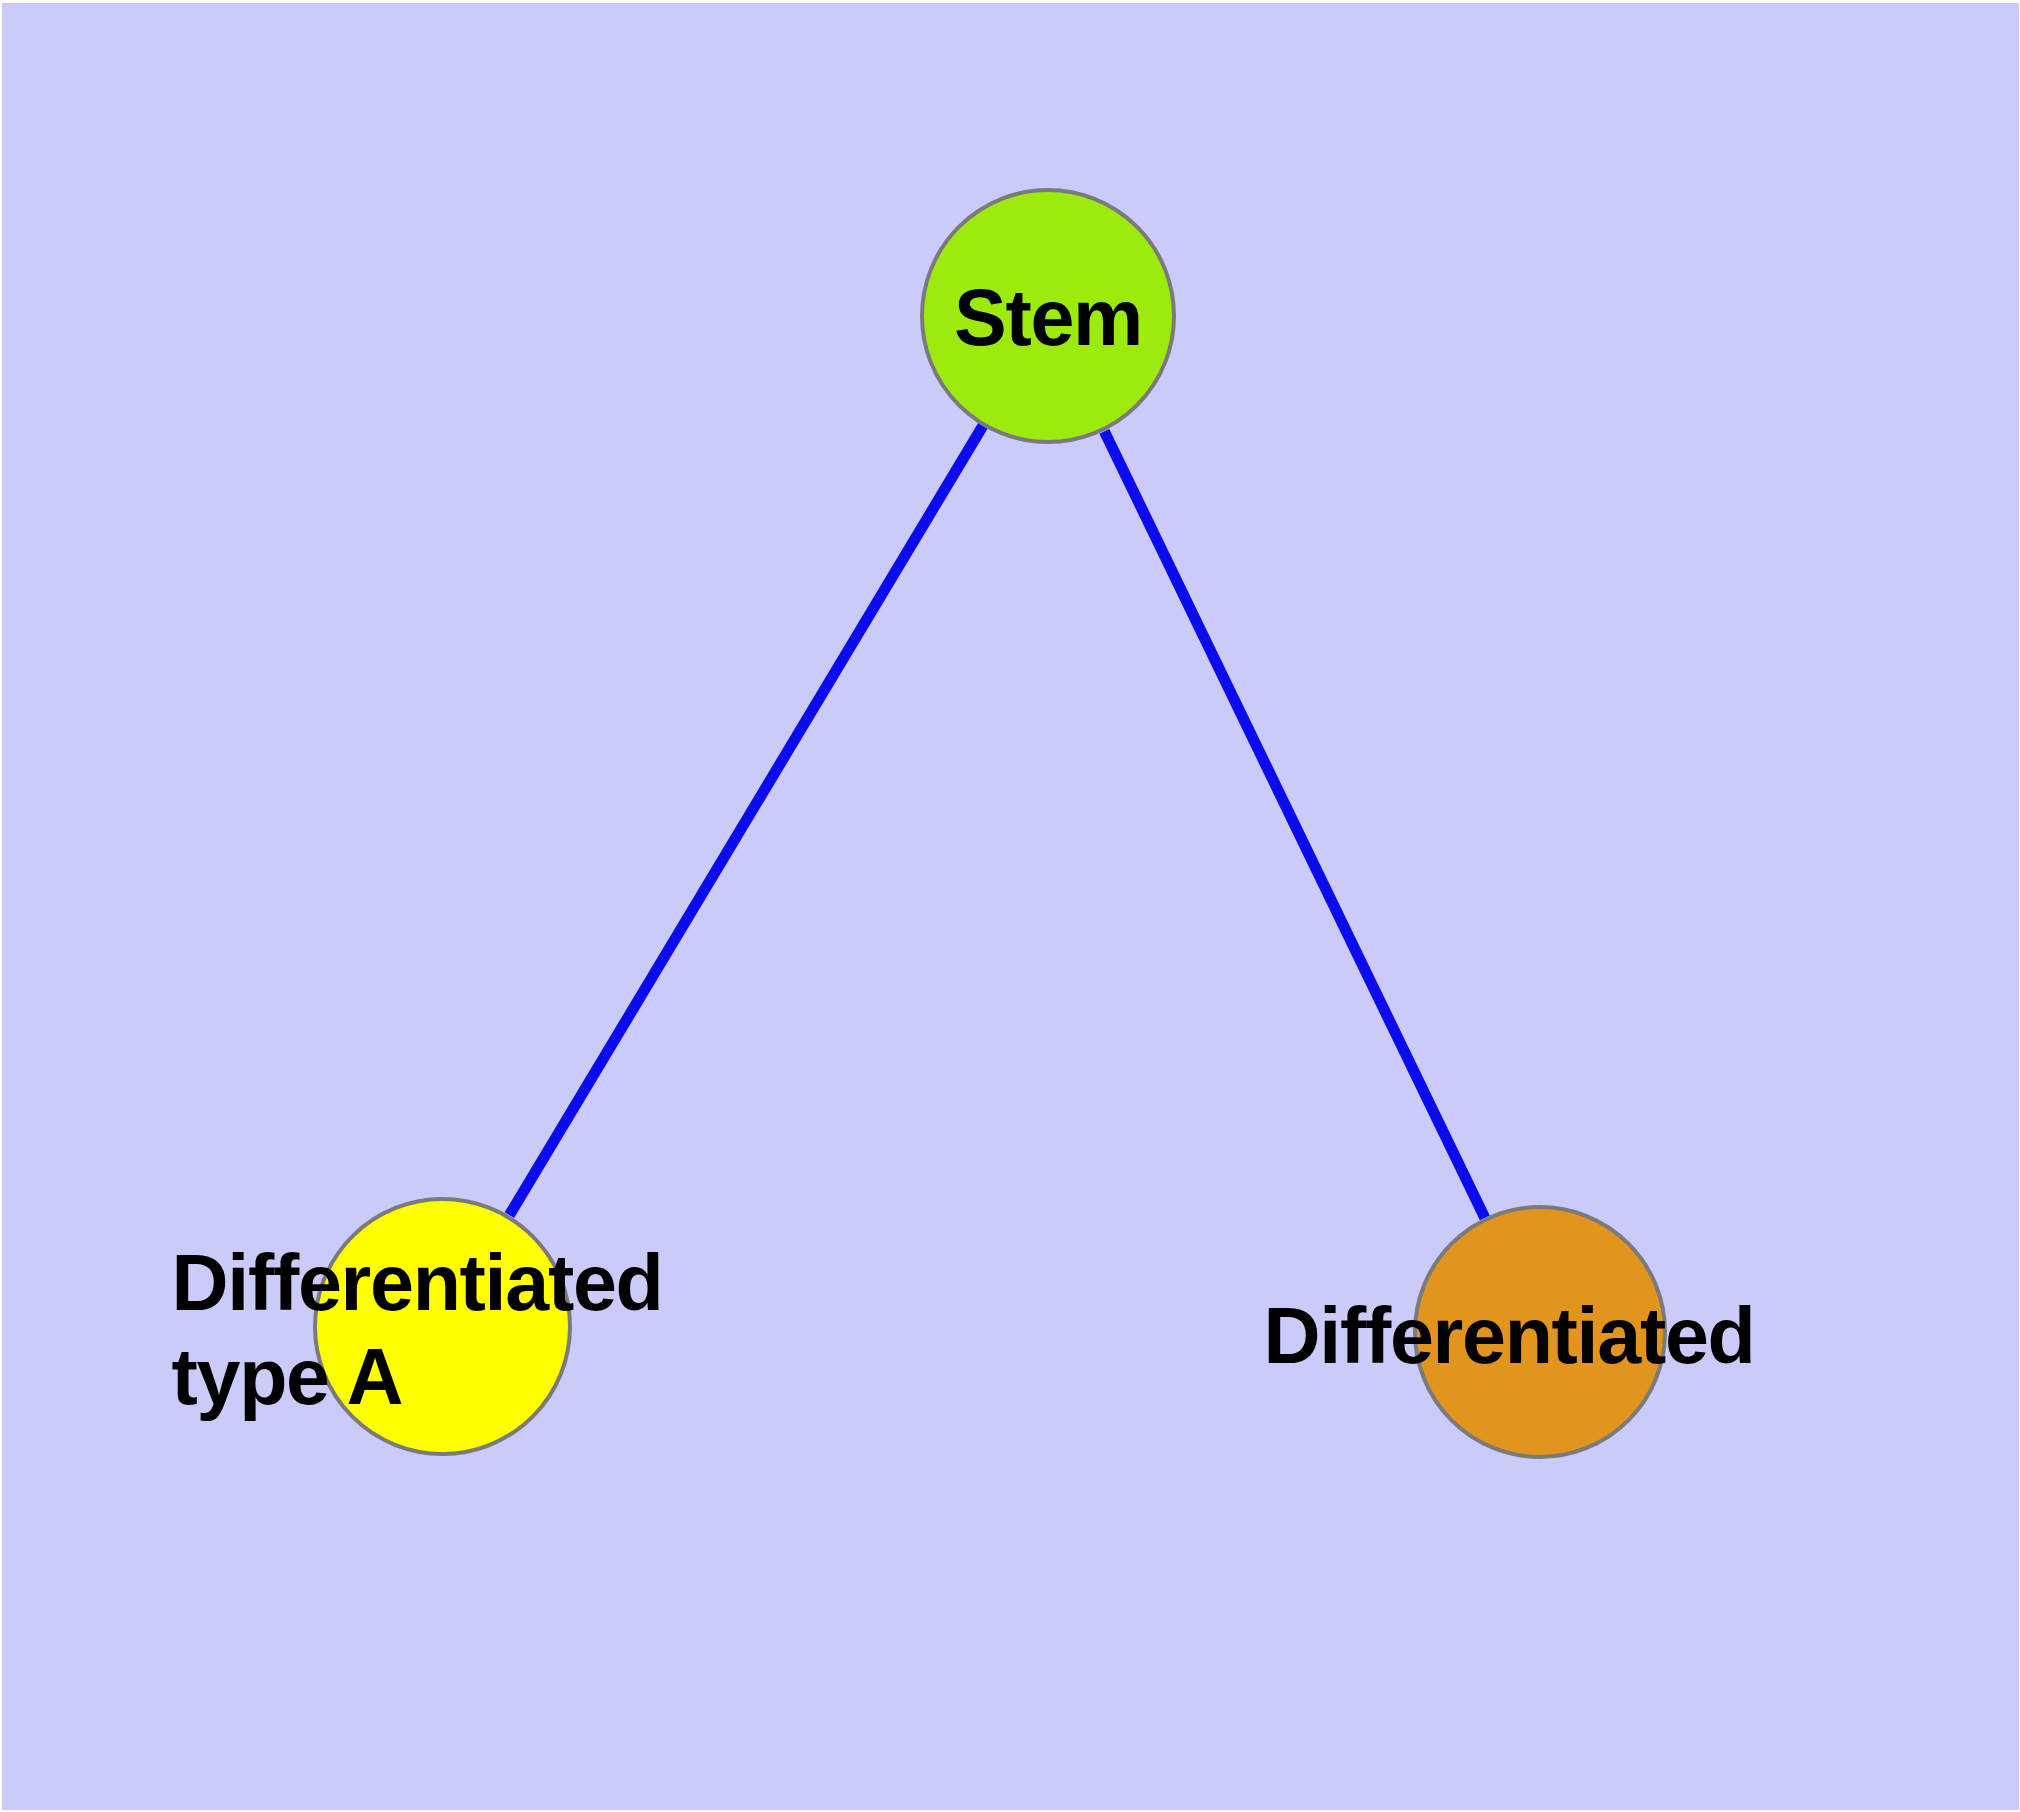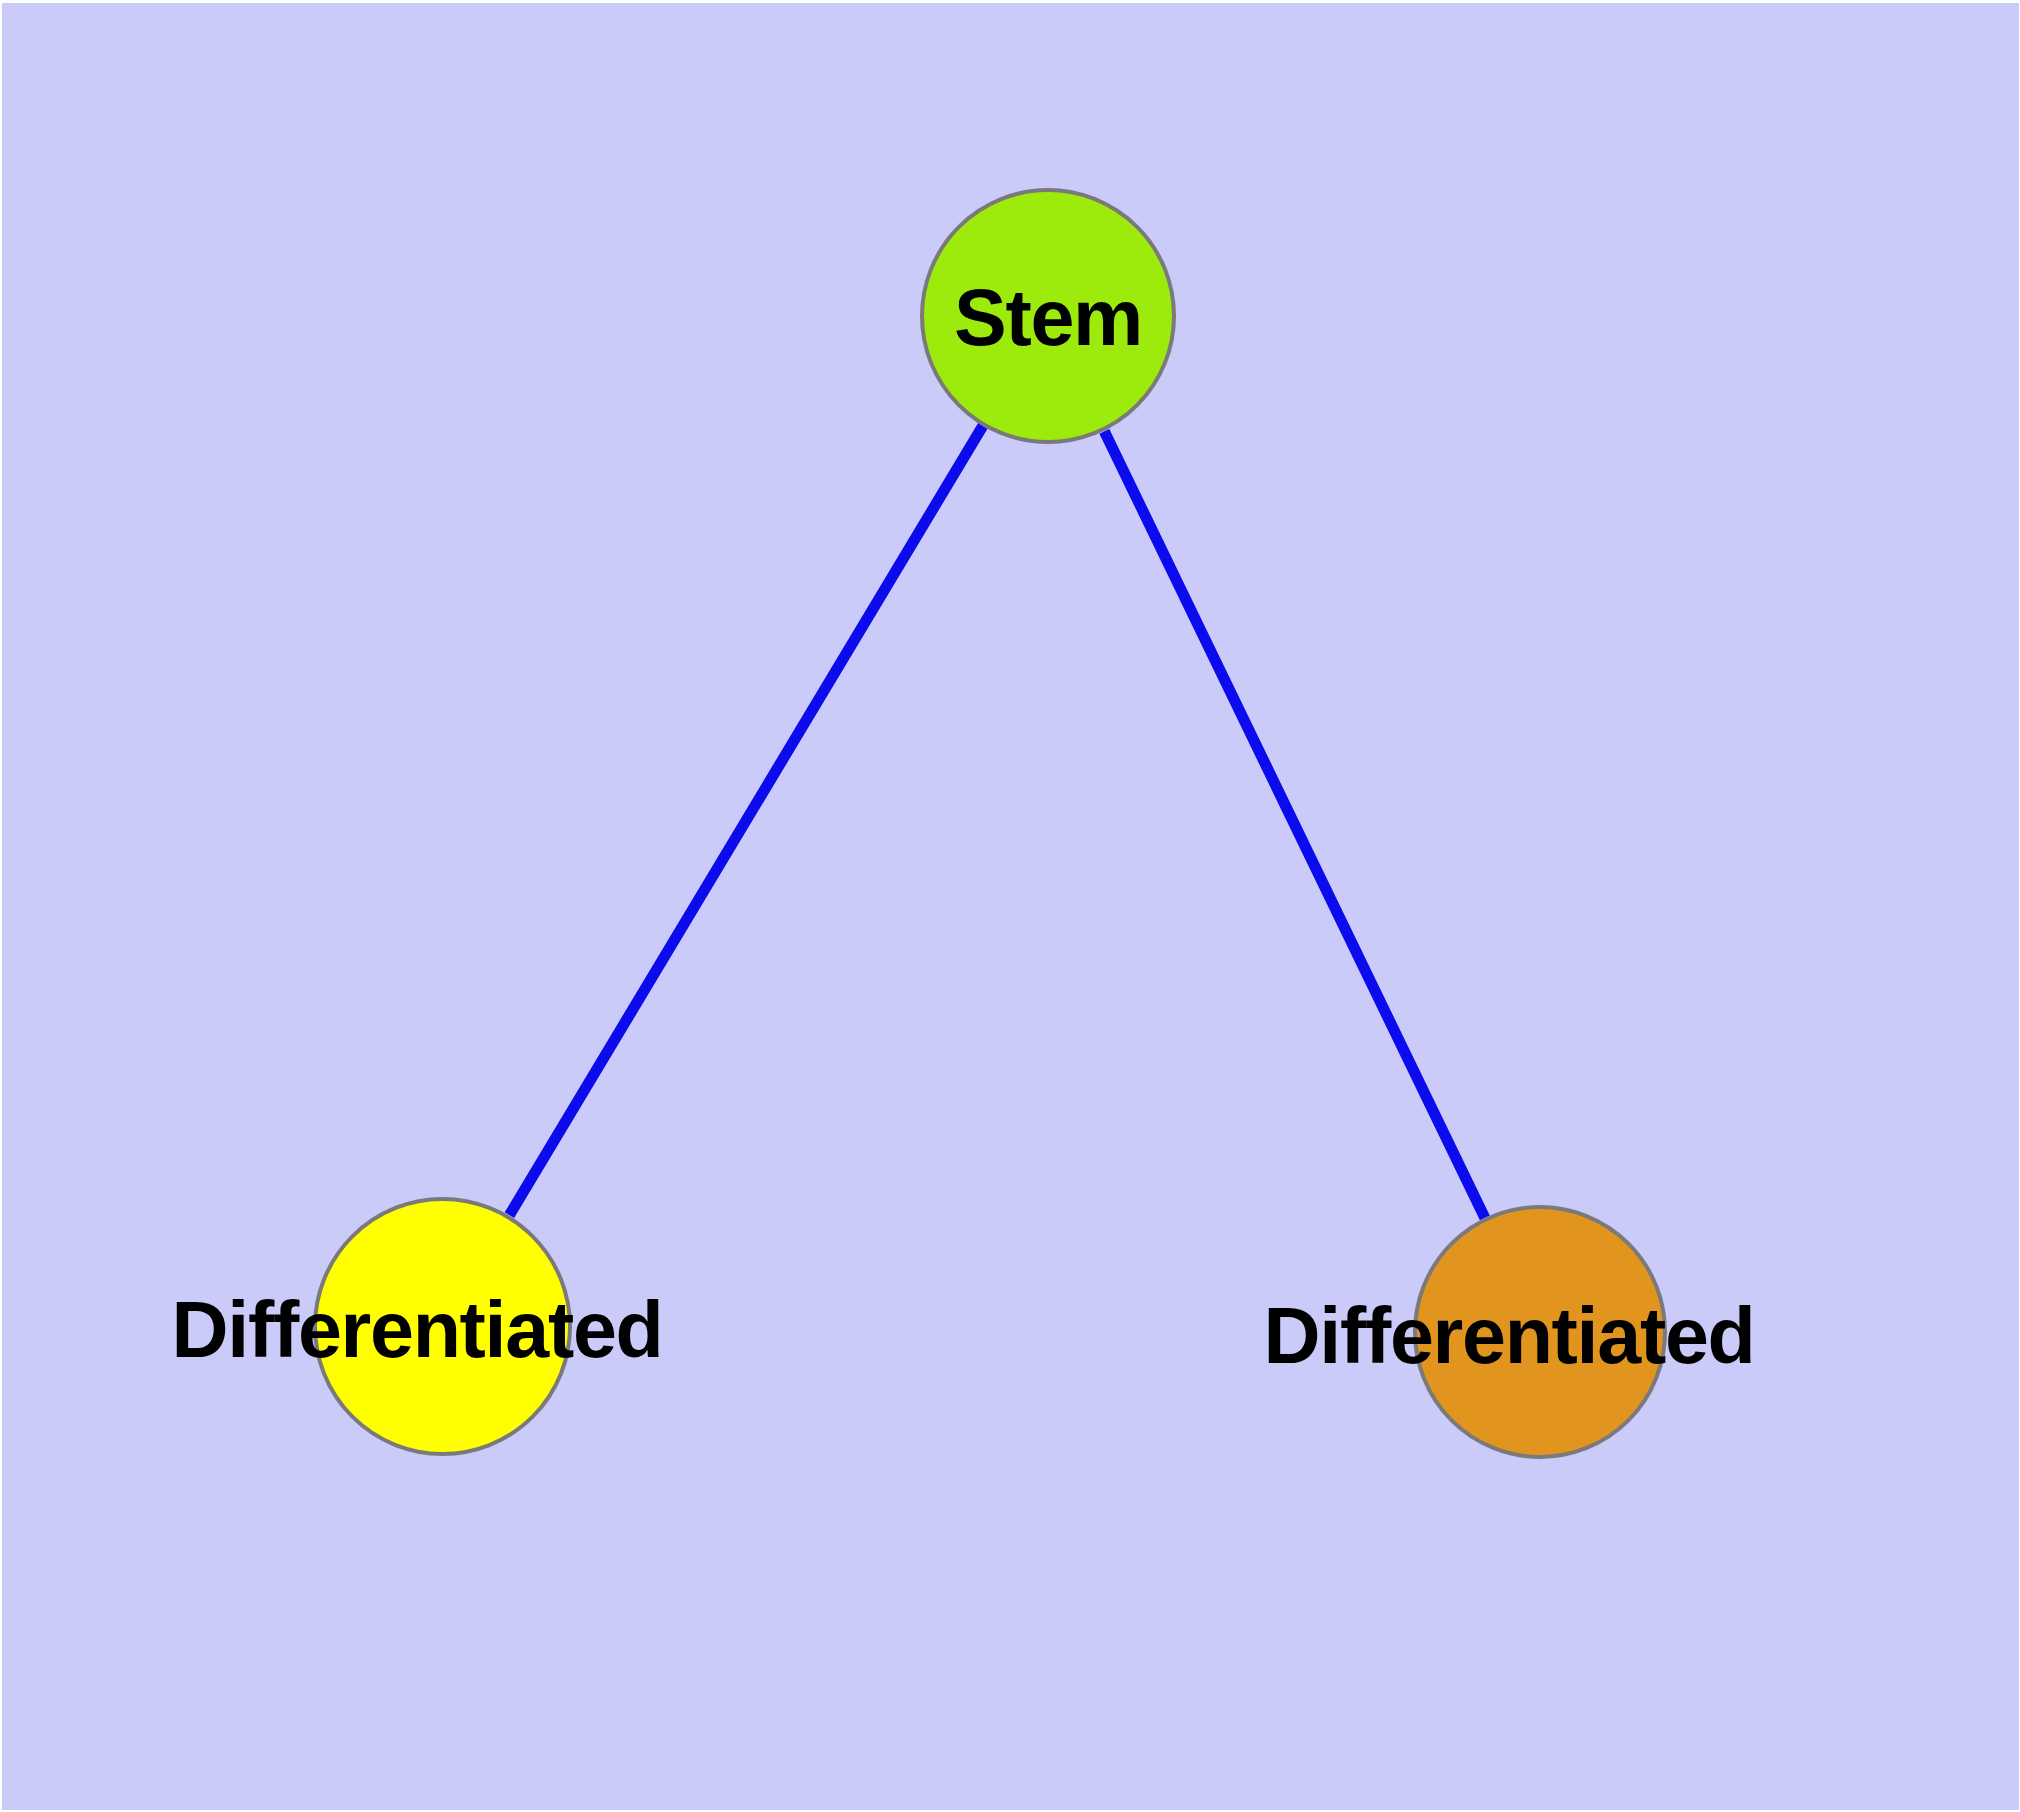--- a/index.html
+++ b/index.html
@@ -53,19 +53,20 @@
   <div class="node-circle" style="left: 920px; top: 188px; width: 256px; height: 256px; background: rgb(157, 235, 13);"></div>
   <div class="node-circle" style="left: 313px; top: 1197px; width: 259px; height: 259px; background: rgb(255, 255, 0);"></div>
   <div class="node-circle" style="left: 1413px; top: 1205px; width: 254px; height: 254px; background: rgb(226, 149, 30);"></div>
 
   <div class="node-label" style="left: 1048px; top: 318px;">
     <span>Stem</span>
   </div>
 
   <div class="node-label" style="left: 417px; top: 1330px;">
     <span>Differentiated</span><br>
+    <span>type A</span>
   </div>
 
   <div class="node-label" style="left: 1509px; top: 1336px;">
     <span>Differentiated</span><br>
   </div>
 </div>
 
 
 </body></html>

